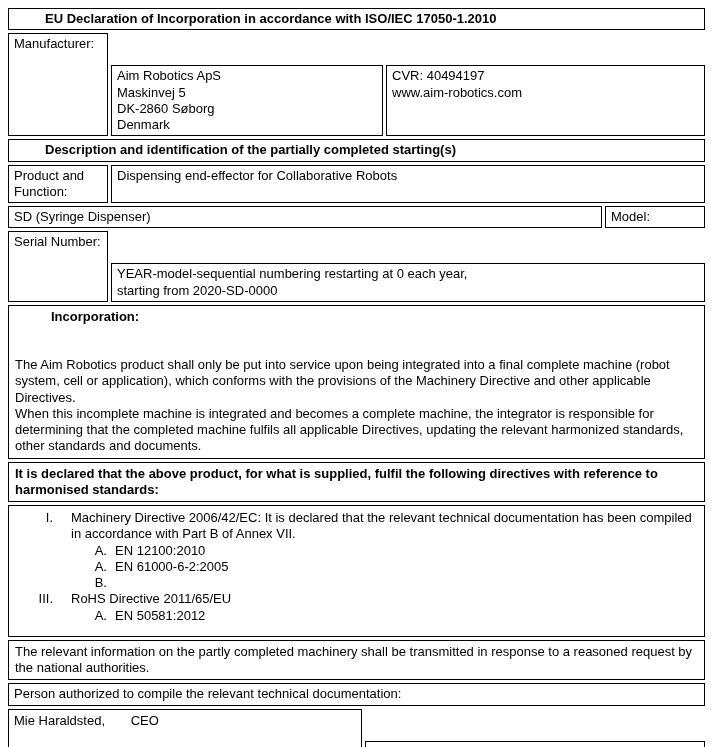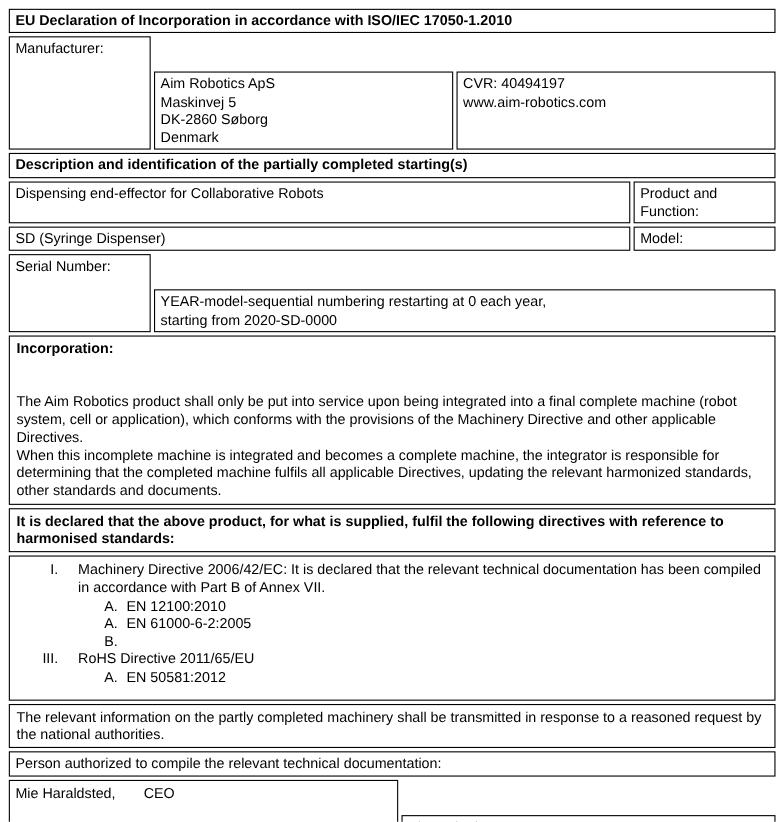--- a/index.html
+++ b/index.html
@@ -6,23 +6,23 @@
   html, body { margin: 0; padding: 0; }
   body {
     width: 711px; height: 747px; overflow: hidden;
     background: #ffffff; color: #000;
     font-family: "Liberation Sans", sans-serif;
     font-size: 13px; line-height: 1.25;
   }
   .page { padding: 8px 6px 0 8px; }
   .row { display: flex; gap: 3px; margin-bottom: 3px; }
   .cell { border: 1.5px solid #000; padding: 2px 5px; background: #fff; }
-  .bold { font-weight: bold; }
+  .bold { font-weight: bold; padding-left: 36px; }
   .multiline { white-space: pre-line; margin-top: 32px; }
-  .col-label { width: 129px; flex: none; }
+  .col-label { width: 100px; flex: none; }
   .col-mid { width: 272px; flex: none; }
   .col-span2 { width: 354px; flex: none; }
   .grow { flex: 1; min-width: 0; }
   .block { padding: 3px 6px; }
   .list-cell { padding: 4px 6px 12px 6px; }
   .li { display: flex; }
   .li .num { width: 38px; text-align: right; margin-right: 18px; flex: none; }
   .li.lvl2 .num { width: 92px; margin-right: 8px; }
   .li .txt { flex: 1; min-width: 0; }
   .sig-name-cell { padding-top: 3px; }
@@ -46,22 +46,22 @@
 Denmark</div>
     <div class="cell grow multiline">CVR: 40494197
 www.aim-robotics.com</div>
   </div>
 
   <div class="row">
     <div class="cell grow bold">Description and identification of the partially completed starting(s)</div>
   </div>
 
   <div class="row">
+    <div class="cell col-label">Product and Function:</div>
     <div class="cell grow">Dispensing end-effector for Collaborative Robots</div>
-    <div class="cell col-label">Product and Function:</div>
   </div>
 
   <div class="row">
     <div class="cell grow">SD (Syringe Dispenser)</div>
     <div class="cell col-label">Model:</div>
   </div>
 
   <div class="row">
     <div class="cell col-label">Serial Number:</div>
     <div class="cell grow multiline">YEAR-model-sequential numbering restarting at 0 each year,

